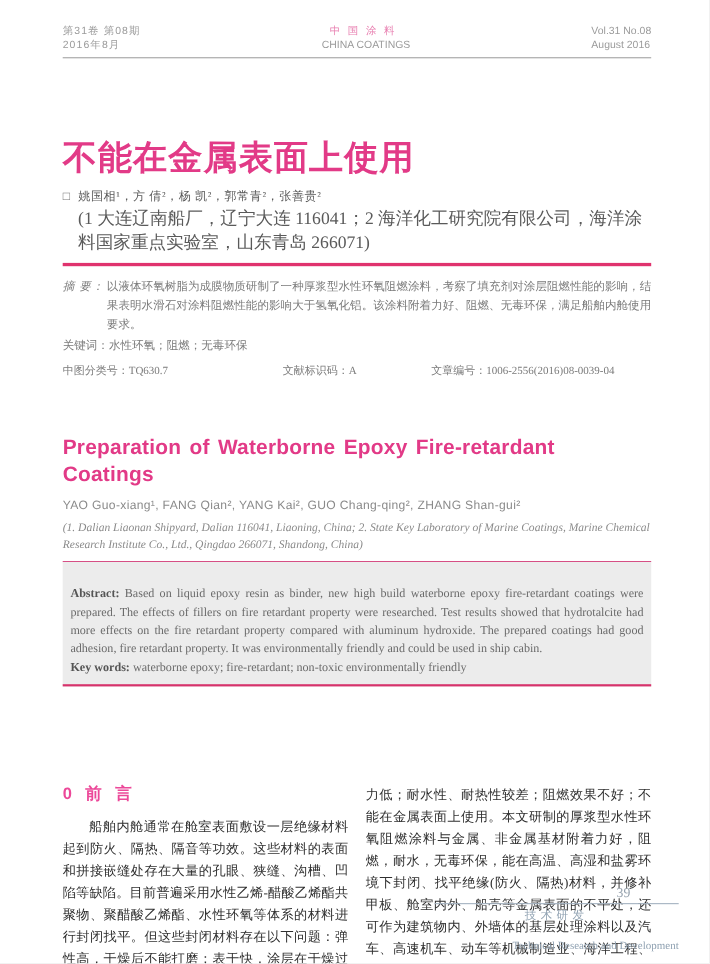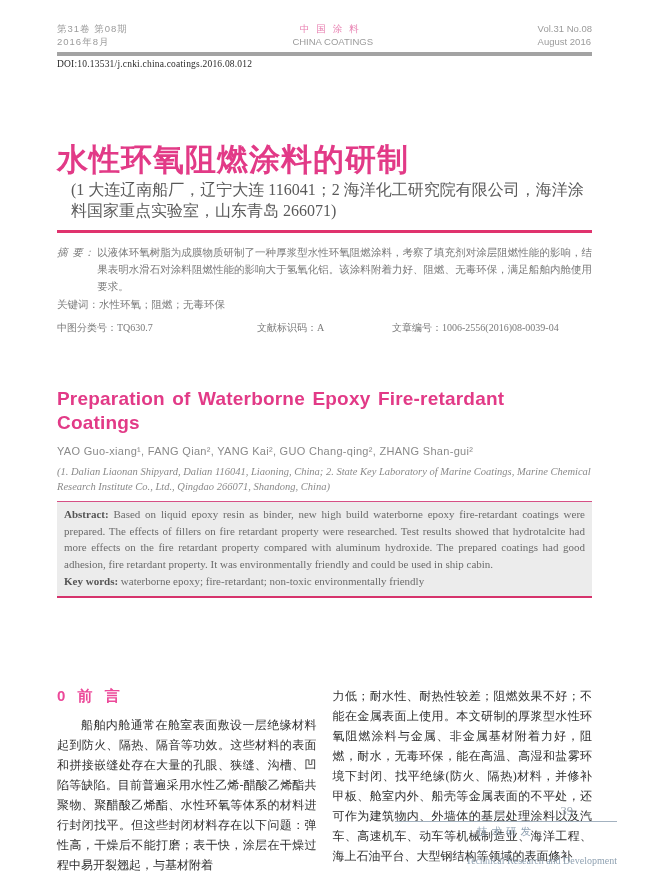--- a/index.html
+++ b/index.html
@@ -6,21 +6,21 @@
   .page{
     width:645px;height:876px;background:#ffffff;position:relative;
     margin:0 auto;overflow:hidden;
     font-family:"Liberation Serif","DejaVu Serif",serif;color:#333;
   }
   .content{margin:0 53px 0 57px;}
 
   
   .jheader{
     display:flex;justify-content:space-between;align-items:flex-end;
-    padding-top:22px;border-bottom:4px solid #a3a3a3;padding-bottom:4px;
+    padding-top:22px;border-bottom:1px solid #a3a3a3;padding-bottom:4px;
     font-family:"Liberation Sans","DejaVu Sans",sans-serif;
     font-size:9.5px;line-height:13px;color:#9b9b9b;
   }
   .jheader .cell{white-space:nowrap;}
   .jheader .left{text-align:left;letter-spacing:1px;}
   .jheader .center{text-align:center;}
   .jheader .right{text-align:left;}
   .journal-cn{color:#e87fb0;letter-spacing:7px;}
   .doi{font-size:9.5px;color:#2a2a2a;padding-top:3px;letter-spacing:.2px;}
 
@@ -54,21 +54,21 @@
   }
   .en-authors{
     margin-top:10px;font-family:"Liberation Sans","DejaVu Sans",sans-serif;
     font-size:11px;color:#8a8a8a;letter-spacing:.3px;
   }
   .en-affil{
     margin-top:7px;font-style:italic;font-size:10.5px;line-height:15px;color:#8a8a8a;
     border-bottom:1.5px solid #d64f85;padding-bottom:7px;
   }
   .en-abstract-box{
-    background:#ececec;padding:4px 7px 6px 7px;
+    background:#ececec;padding:21px 7px 6px 7px;
     font-size:11px;line-height:16.5px;color:#6b6b6b;text-align:justify;
     border-bottom:2px solid #d6336c;
   }
   .en-abstract-box b{color:#555;}
   .en-kw{margin-top:1px;}
 
   
   .body-cols{margin-top:88px;display:flex;gap:16px;}
   .col{width:260px;font-size:12px;line-height:20px;color:#2f2f2f;text-align:justify;}
   .sec-head{
@@ -105,23 +105,25 @@
       </div>
       <div class="cell center">
         <div class="journal-cn">中国涂料</div>
         <div>CHINA COATINGS</div>
       </div>
       <div class="cell right">
         <div>Vol.31 No.08</div>
         <div>August 2016</div>
       </div>
     </div>
-    <div class="doi">DOI:10.13531/j.cnki.china.coatings.2016.08.012</div>
 
-    <h1 class="cn-title" style="margin:74px 0 0 0;">水性环氧阻燃涂料的研制</h1>
+    <h1 class="cn-title" style="margin:74px 0 0 0;">不能在金属表面上使用</h1>
+    <div class="cn-authors">
+      <span class="marker">□</span><span>姚国相¹，方 倩²，杨 凯²，郭常青²，张善贵²</span>
+    </div>
     <div class="cn-affil">(1 大连辽南船厂，辽宁大连 116041；2 海洋化工研究院有限公司，海洋涂料国家重点实验室，山东青岛 266071)</div>
     <hr class="rule-thick">
 
     <div class="cn-abstract">
       <span class="lab">摘 要：</span>
       <span class="txt">以液体环氧树脂为成膜物质研制了一种厚浆型水性环氧阻燃涂料，考察了填充剂对涂层阻燃性能的影响，结果表明水滑石对涂料阻燃性能的影响大于氢氧化铝。该涂料附着力好、阻燃、无毒环保，满足船舶内舱使用要求。</span>
     </div>
     <div class="cn-keywords">关键词：水性环氧；阻燃；无毒环保</div>
     <div class="cn-meta">
       <span class="m1">中图分类号：TQ630.7</span>

